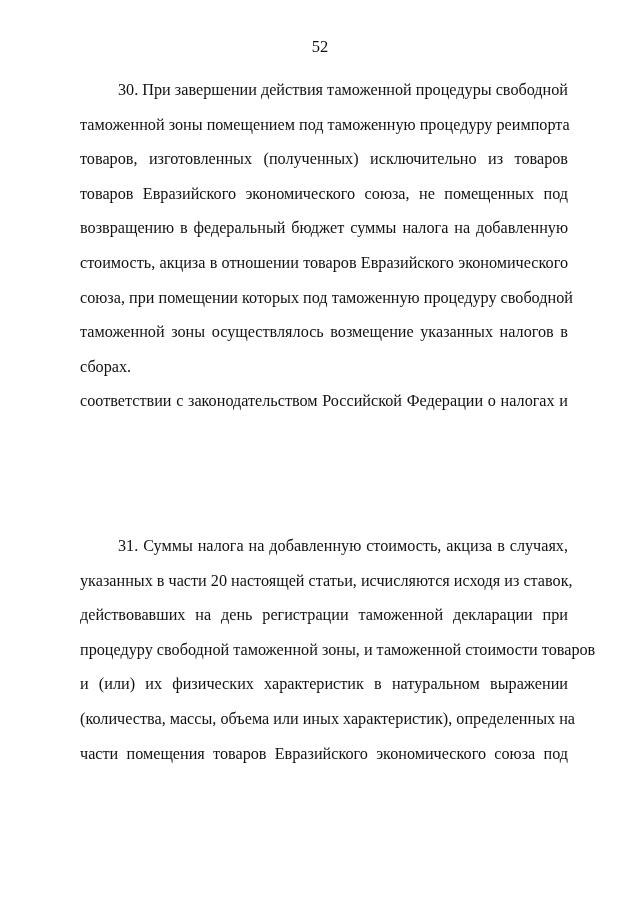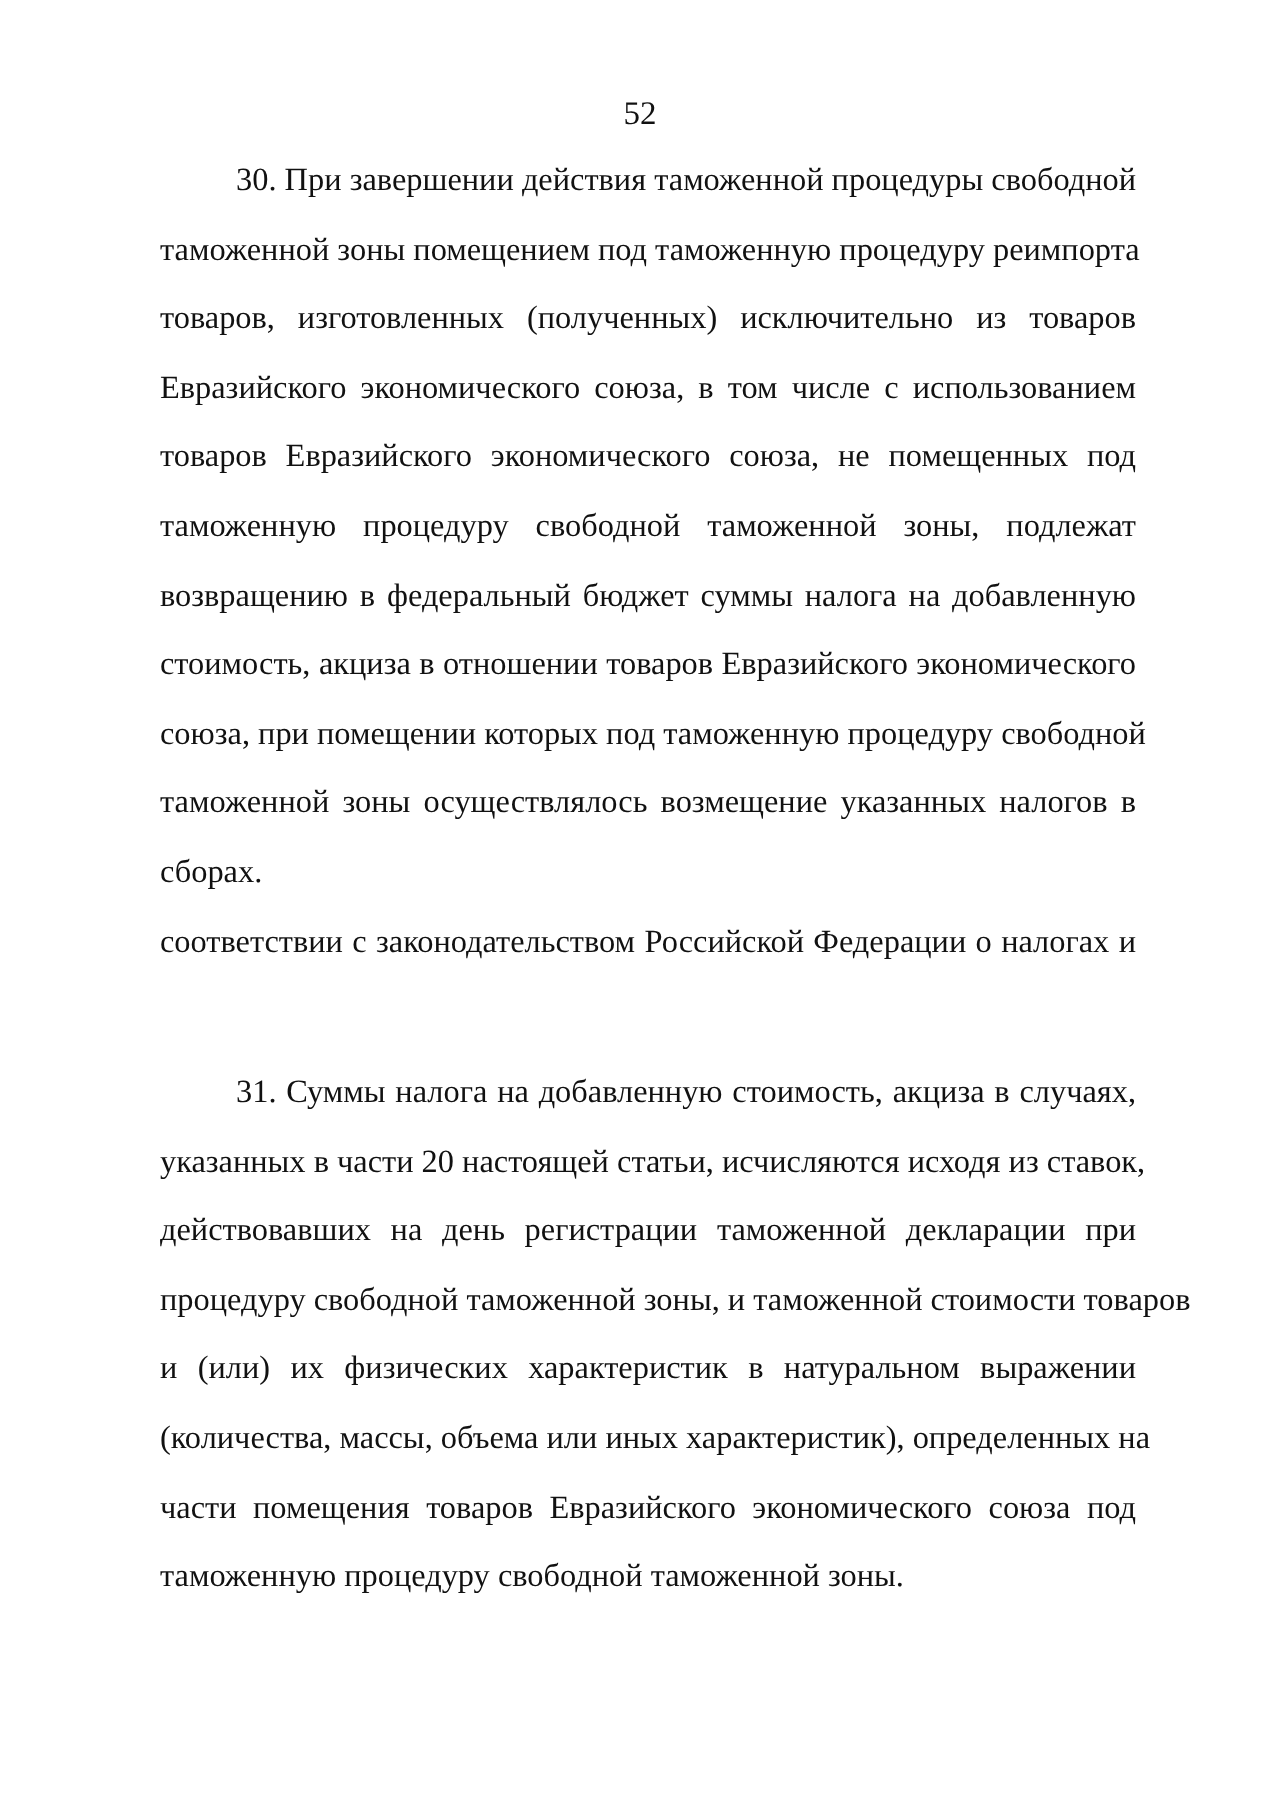--- a/index.html
+++ b/index.html
@@ -1,49 +1,46 @@
 <!DOCTYPE html>
 <html><head>
 <meta charset="utf-8">
 <style>
   html, body { margin: 0; padding: 0; background: #ffffff; }
   body { width: 640px; height: 905px; position: relative; overflow: hidden;
          font-family: "Liberation Serif", "DejaVu Serif", serif; color: #111; }
   .page-number { position: absolute; top: 37px; left: 0; width: 640px; text-align: center;
-                 font-size: 16.5px; margin-top: 10px; }
+                 font-size: 16.5px; }
   .text-block { position: absolute; left: 80px; width: 488px; }
   .line { height: 34.6px; line-height: 20px; font-size: 16.2px; white-space: nowrap;
           text-align: justify; text-align-last: justify; overflow: visible; }
   .line.first { padding-left: 38px; }
   .line.last { text-align-last: left; }
   #para30 { top: 80px; }
   #para31 { top: 489px; margin-top: 47px; }
 </style>
 </head>
 <body>
 
 <div class="page-number">52</div>
 
 <div class="text-block" id="para30">
   <div class="line first">30. При завершении действия таможенной процедуры свободной</div>
   <div class="line">таможенной зоны помещением под таможенную процедуру реимпорта</div>
   <div class="line">товаров, изготовленных (полученных) исключительно из товаров</div>
-  <div class="line">Евразийского экономического союза, в том числе с использованием</div>
   <div class="line">товаров Евразийского экономического союза, не помещенных под</div>
-  <div class="line">таможенную процедуру свободной таможенной зоны, подлежат</div>
   <div class="line">возвращению в федеральный бюджет суммы налога на добавленную</div>
   <div class="line">стоимость, акциза в отношении товаров Евразийского экономического</div>
   <div class="line">союза, при помещении которых под таможенную процедуру свободной</div>
   <div class="line">таможенной зоны осуществлялось возмещение указанных налогов в</div>
   <div class="line last">сборах.</div>
   <div class="line">соответствии с законодательством Российской Федерации о налогах и</div>
 </div>
 
 <div class="text-block" id="para31">
   <div class="line first">31. Суммы налога на добавленную стоимость, акциза в случаях,</div>
   <div class="line">указанных в части 20 настоящей статьи, исчисляются исходя из ставок,</div>
   <div class="line">действовавших на день регистрации таможенной декларации при</div>
   <div class="line">процедуру свободной таможенной зоны, и таможенной стоимости товаров</div>
   <div class="line">и (или) их физических характеристик в натуральном выражении</div>
   <div class="line">(количества, массы, объема или иных характеристик), определенных на</div>
   <div class="line">части помещения товаров Евразийского экономического союза под</div>
-  <div class="line last">таможенную процедуру свободной таможенной зоны.</div>
 </div>
 
 </body></html>

